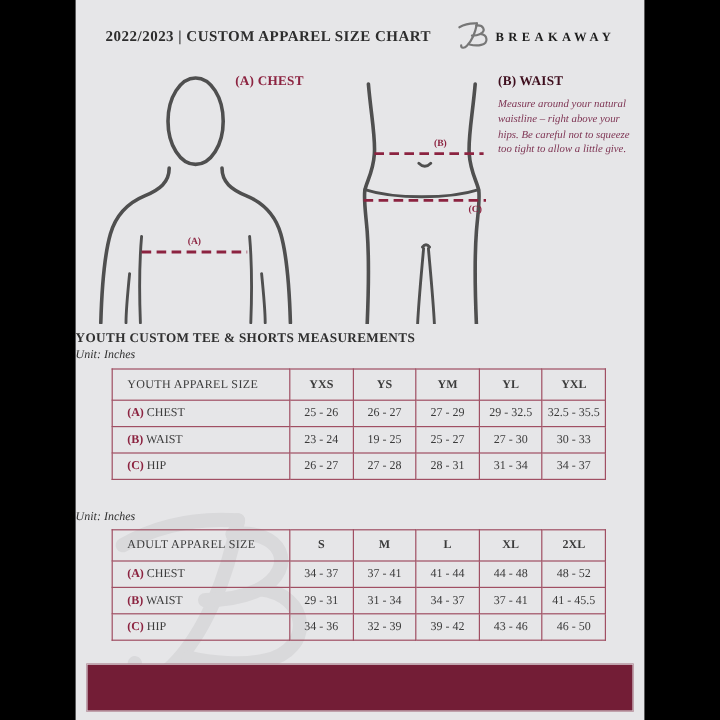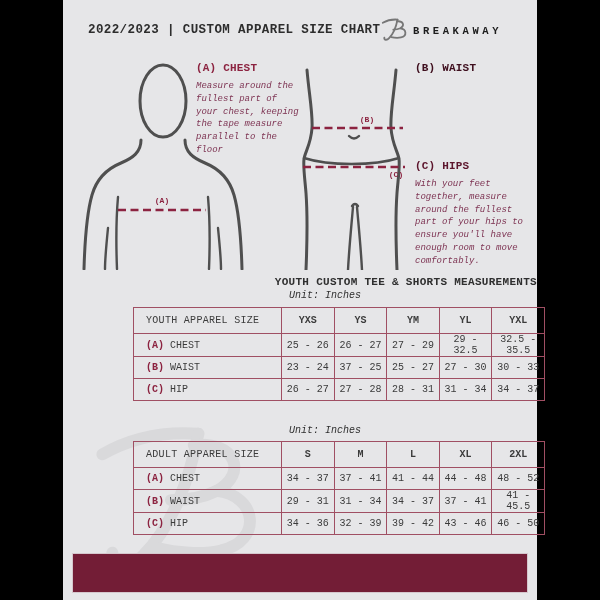--- a/index.html
+++ b/index.html
@@ -1,17 +1,17 @@
 <!DOCTYPE html>
 <html><head>
 <meta charset="utf-8">
 <style>
   html,body{margin:0;padding:0;background:#000;}
   .canvas{position:relative;width:600px;height:600px;background:#000;overflow:hidden;
-          font-family:Liberation Mono, monospace;}
+          font-family:Liberation Serif, serif;}
   .page{position:absolute;left:63px;top:0;width:474px;height:600px;background:#e6e6e8;}
 
   
   .hdr-title{position:absolute;left:25px;top:23px;font-size:12.5px;font-weight:bold;
              letter-spacing:.4px;color:#2d2d2d;white-space:nowrap;}
   .brand{position:absolute;left:318px;top:15px;display:flex;align-items:center;}
   .brand svg{width:26px;height:28px;color:#777;}
   .brand-name{margin-left:6px;font-size:10.5px;font-weight:bold;letter-spacing:3.6px;
               color:#1d1d1d;margin-top:4px;}
 
@@ -23,28 +23,28 @@
   .marker{position:absolute;width:50px;text-align:center;font-size:8px;font-weight:bold;
           color:#8c2340;}
 
   
   .guide{position:absolute;}
   .guide h3{margin:0 0 6px 0;font-size:11px;letter-spacing:.2px;}
   .guide p{margin:0;font-size:9px;font-style:italic;line-height:1.42;color:#7e3453;}
   .gc h3{color:#8c2340;} .gw h3{color:#3f0f1e;} .gh h3{color:#5c152c;}
 
   
-  .sec-title{position:absolute;left:0;width:474px;text-align:right;font-size:11px;
+  .sec-title{position:absolute;left:0;width:474px;text-align:left;font-size:11px;
              font-weight:bold;color:#2f2f2f;letter-spacing:.3px;}
-  .sec-unit{position:absolute;left:0;width:524px;text-align:center;font-size:10px;
+  .sec-unit{position:absolute;left:0;width:524px;font-size:10px;
             font-style:italic;color:#2f2f2f;}
 
   
   table{position:absolute;left:30px;width:412px;border-collapse:collapse;table-layout:fixed;
-        background:transparent;z-index:2;margin-left:40px;}
+        background:transparent;z-index:2;}
   th,td{border:1px solid #a04f63;text-align:center;color:#3b3b3b;padding:0;}
   th{height:25px;font-size:10px;font-weight:bold;}
   td{height:21px;font-size:10px;}
   .lblcol{width:135px;}
   th.lblcol{font-weight:normal;text-align:left;padding-left:12px;font-size:10px;letter-spacing:.3px;}
   td.rowlbl{text-align:left;padding-left:12px;font-size:10px;}
   .pfx{font-weight:bold;color:#8c2340;}
 
   
   .watermark{position:absolute;left:30px;top:404px;width:165px;height:183px;color:#d9d9db;z-index:1;}
@@ -97,28 +97,24 @@
       <path class="thin" d="M 62 147 C 60 170 58 190 57 210"></path>
       <path class="thin" d="M 66 147 C 68 170 70 190 71 210"></path>
       <line x1="21" y1="68" x2="112" y2="68"></line>
       <line x1="12" y1="107" x2="114" y2="107"></line>
     </svg>
     <span class="marker" style="left:279px;top:115px">(B)</span>
     <span class="marker" style="left:308px;top:170px">(C)</span>
 
     <div class="guide gc" style="left:133px;top:62px;width:104px">
       <h3>(A) CHEST</h3>
-      <p>Measure around the fullest part of your chest, keeping the tape measure parallel to the floor</p>
     </div>
     <div class="guide gw" style="left:352px;top:62px;width:110px">
       <h3>(B) WAIST</h3>
-    </div>
-    <div class="guide gh" style="left:352px;top:160px;width:110px">
-      <h3>(C) HIPS</h3>
-      <p>With your feet together, measure around the fullest part of your hips to ensure you'll have enough room to move comfortably.</p>
+      <p>Measure around your natural waistline – right above your hips. Be careful not to squeeze too tight to allow a little give.</p>
     </div>
 
     <svg class="watermark" viewBox="0 0 36 40">
       <use href="#bmark"></use>
     </svg>
 
     <div class="sec-title" style="top:276px">YOUTH CUSTOM TEE &amp; SHORTS MEASUREMENTS</div>
     <div class="sec-unit" style="top:290px">Unit: Inches</div>
     <table style="top:307px">
       <thead>
@@ -136,21 +132,21 @@
           <td class="rowlbl"><span class="pfx">(A)</span> <span>CHEST</span></td>
           <td>25 - 26</td>
           <td>26 - 27</td>
           <td>27 - 29</td>
           <td>29 - 32.5</td>
           <td>32.5 - 35.5</td>
         </tr>
         <tr>
           <td class="rowlbl"><span class="pfx">(B)</span> <span>WAIST</span></td>
           <td>23 - 24</td>
-          <td>37 - 25</td>
+          <td>19 - 25</td>
           <td>25 - 27</td>
           <td>27 - 30</td>
           <td>30 - 33</td>
         </tr>
         <tr>
           <td class="rowlbl"><span class="pfx">(C)</span> <span>HIP</span></td>
           <td>26 - 27</td>
           <td>27 - 28</td>
           <td>28 - 31</td>
           <td>31 - 34</td>

